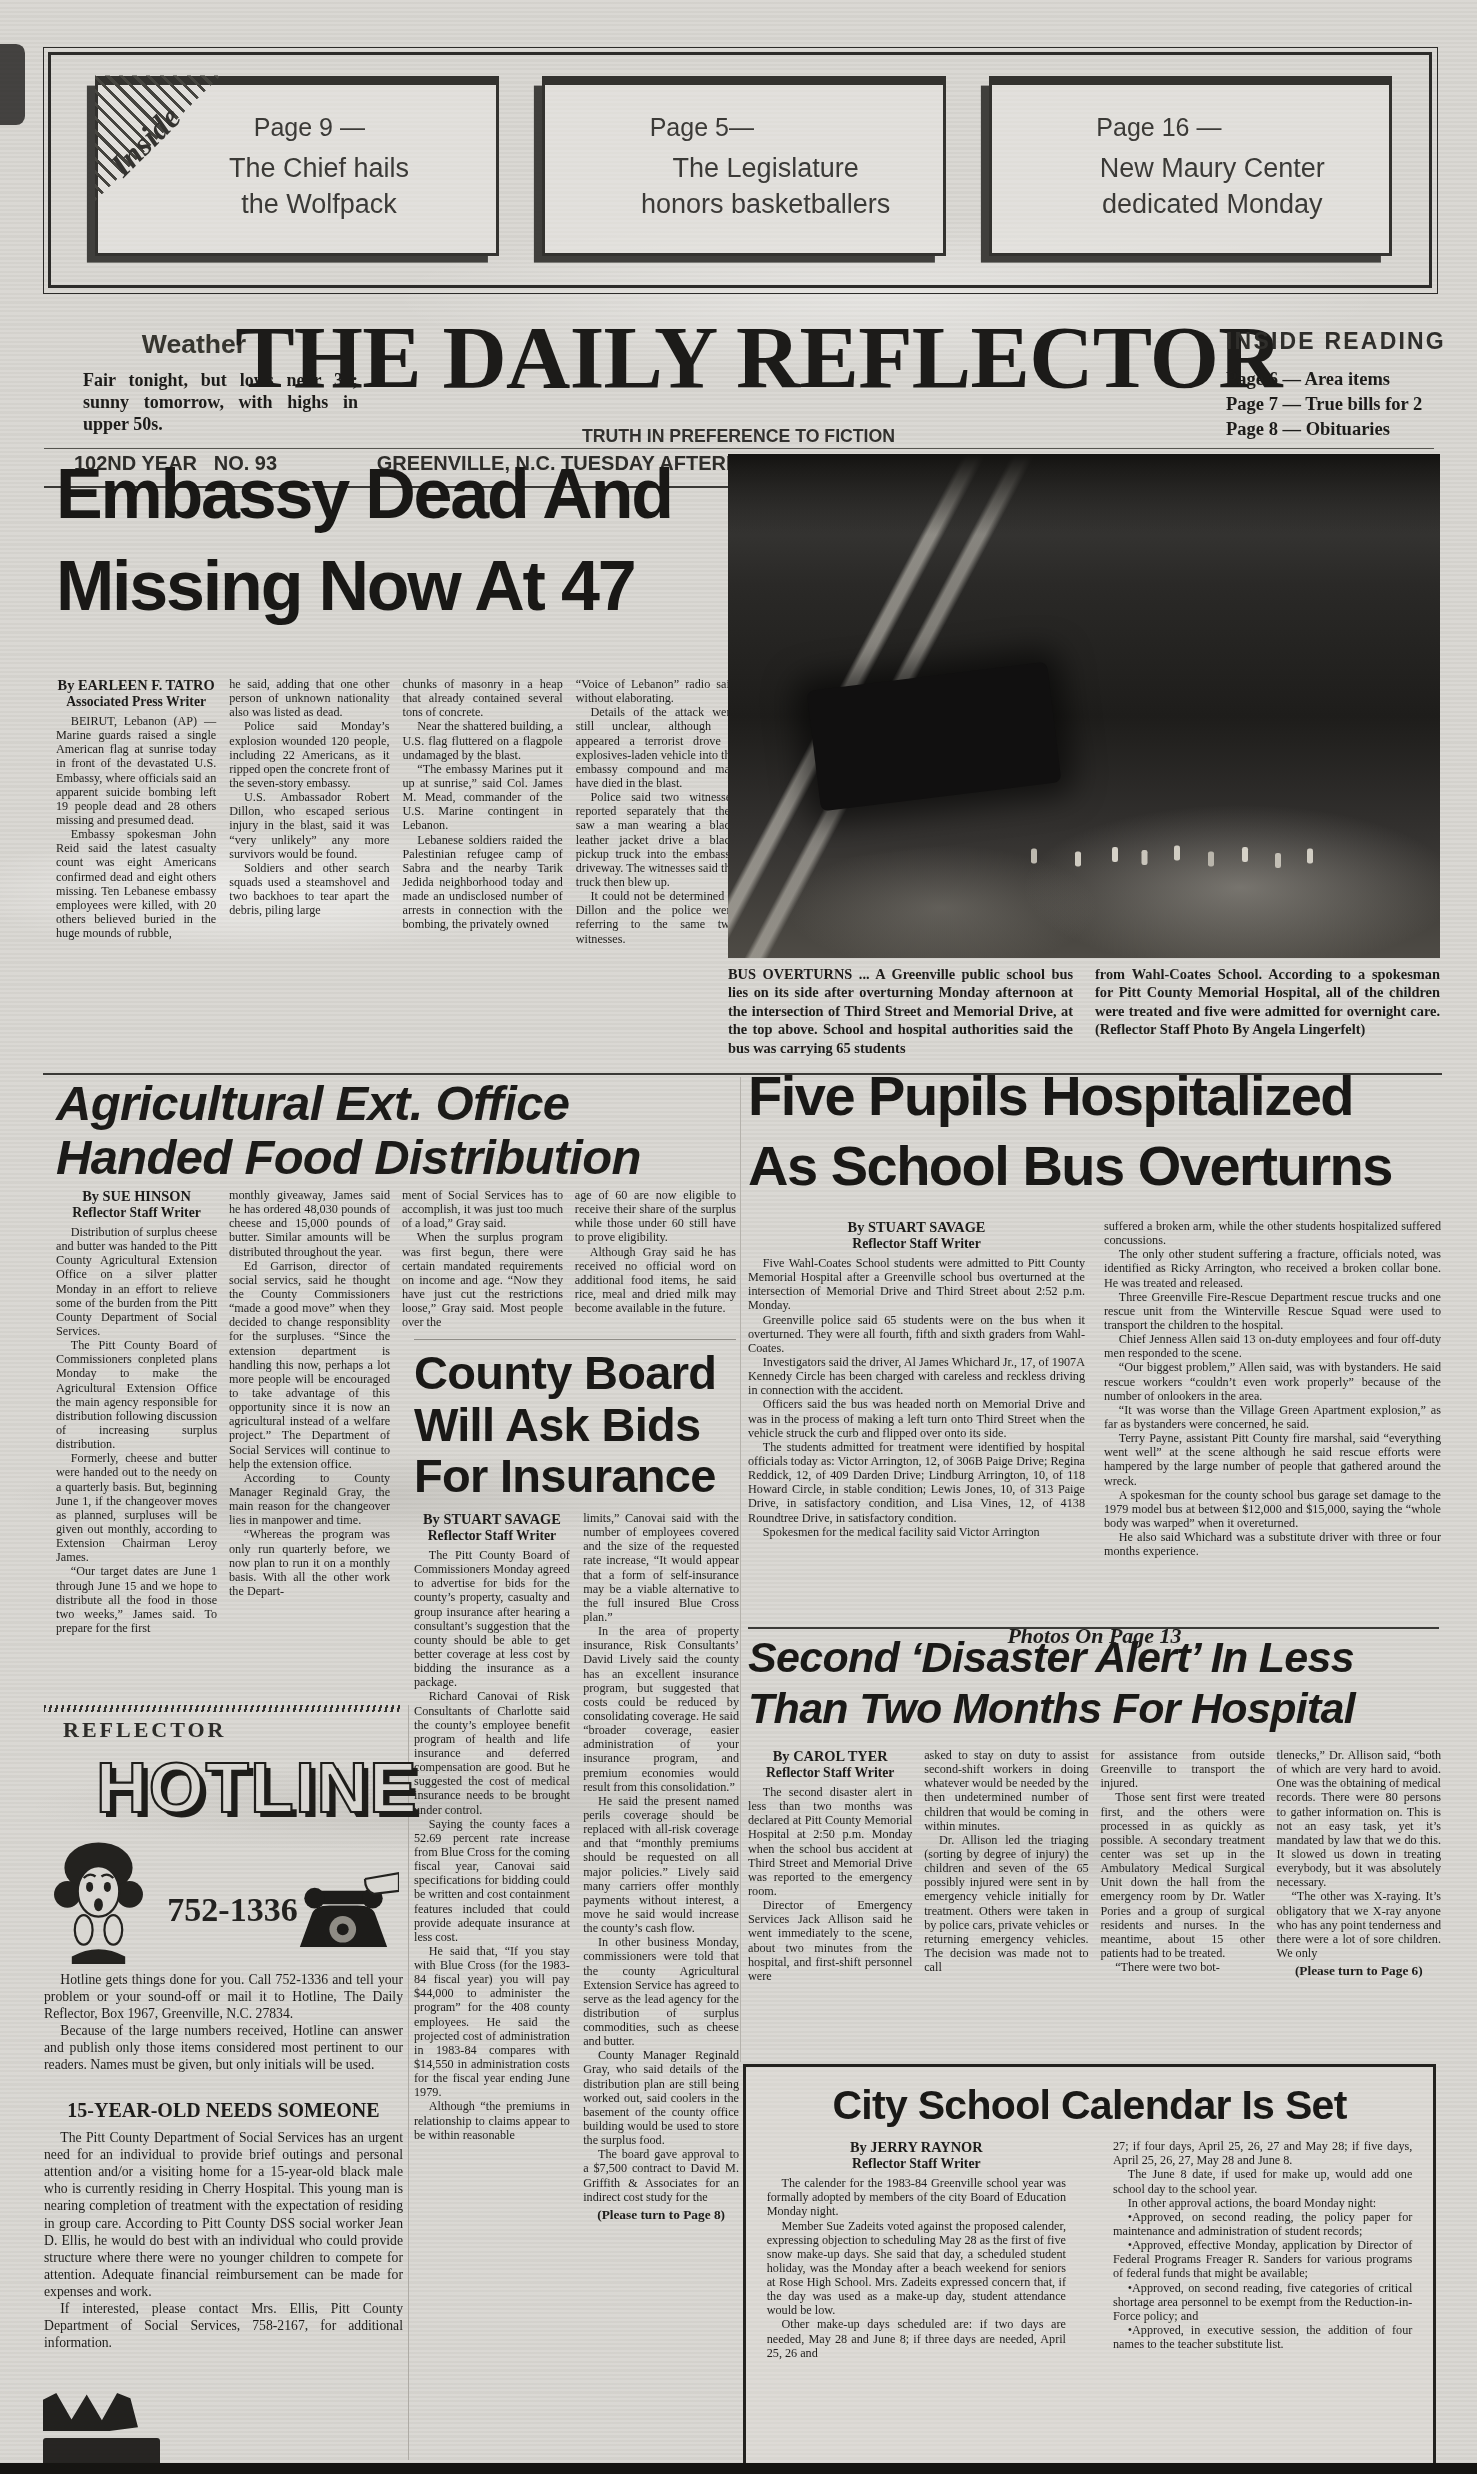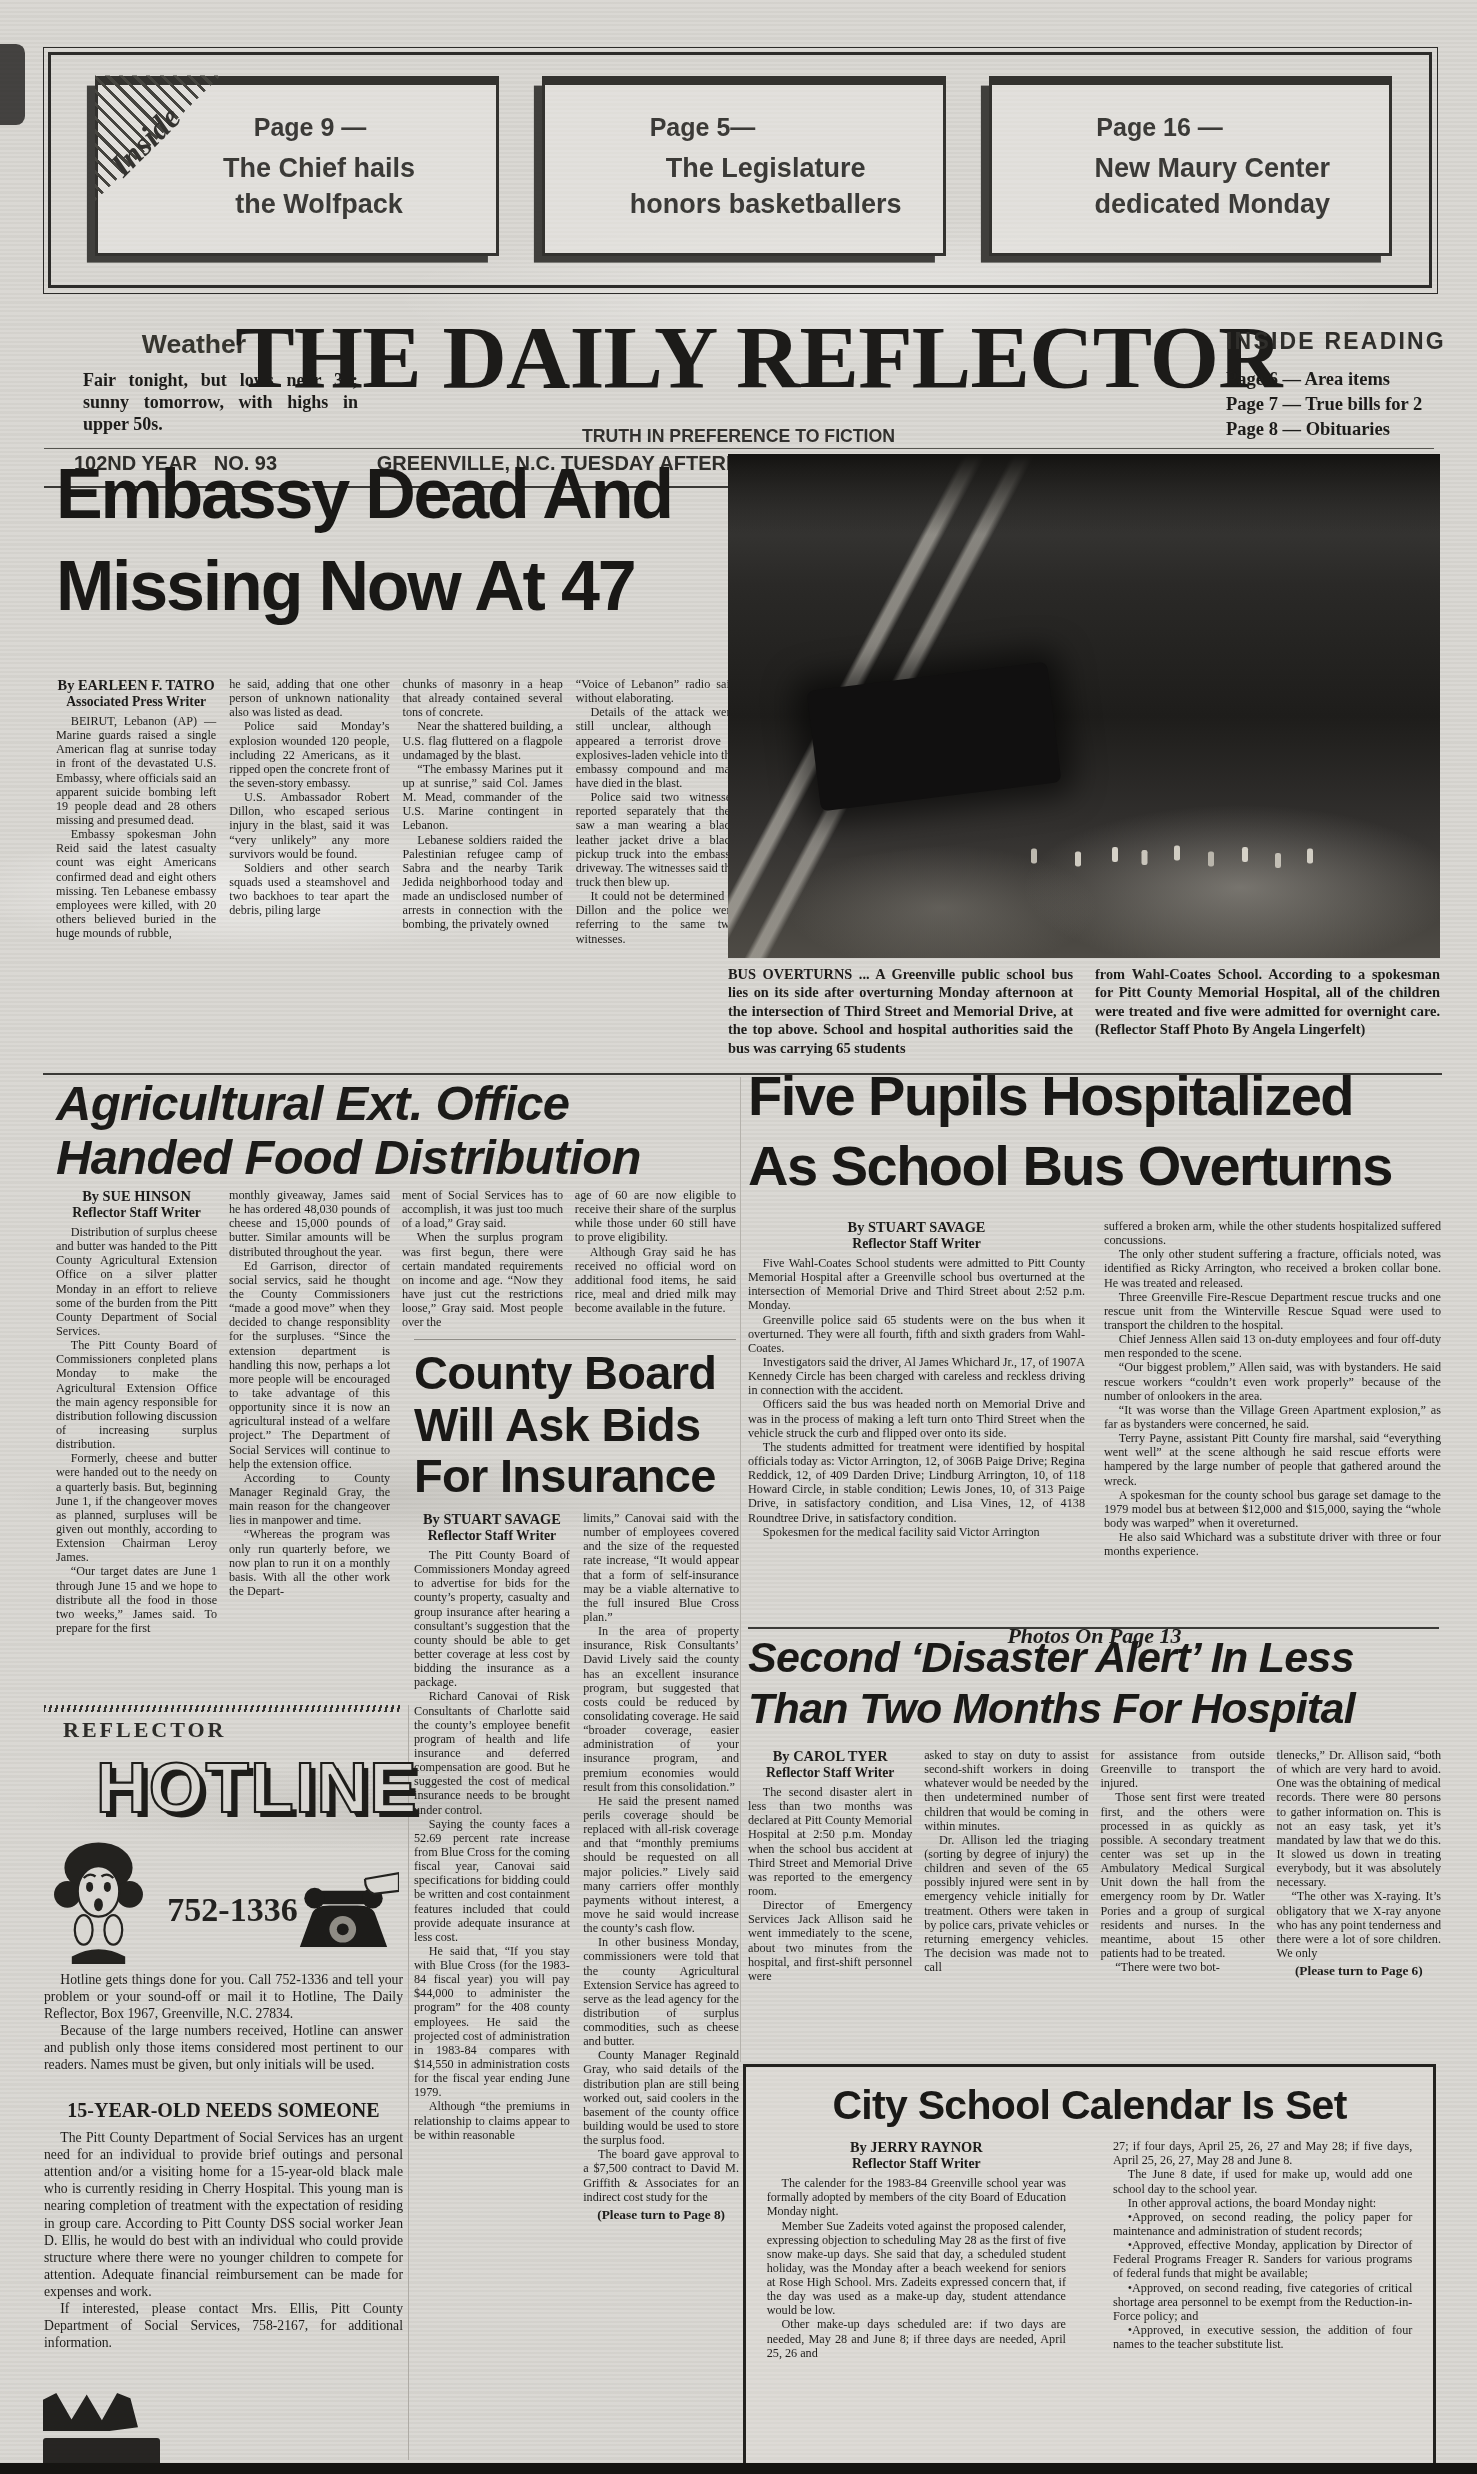--- a/index.html
+++ b/index.html
@@ -13,24 +13,24 @@
       radial-gradient(ellipse 369px 52px at 70% 75%, rgba(125,122,115,.14), transparent 70%),
       radial-gradient(ellipse 665px 103px at 60% 12%, rgba(255,255,255,.35), transparent 75%),
       repeating-linear-gradient(180deg, rgba(255,255,255,.035) 0 2.2px, rgba(40,40,38,.03) 2.2px 4.4px);}
   .rule{position:absolute;background:#3a3936;}
   
   .teaser{position:absolute;left:43px;top:47px;width:1384px;height:236px;border:1.5px solid #2c2b29;padding:4.4px;}
   .teaser-inner{border:3.7px solid #2c2b29;height:100%;box-sizing:border-box;display:flex;gap:43px;
                 padding:20.7px 37px 29.5px 44px;}
   .tbox{position:relative;flex:1;border:3.7px solid #33322f;border-top-width:9.6px;background:rgba(234,232,227,.55);
         box-shadow:-9.6px 8.1px 0 -1.5px #403f3c;padding:11.8px 17.7px;}
-  .tpage{font-family:"Liberation Sans","DejaVu Sans",sans-serif;font-weight:bold;font-size:25px;color:#3b3a37;
+  .tpage{font-family:"Liberation Sans","DejaVu Sans",sans-serif;font-weight:normal;font-size:25px;color:#3b3a37;
          margin:16.3px 0 7.4px 24%;}
   .tbox0 .tpage{margin-left:38%;}
-  .tline{font-family:"Liberation Sans","DejaVu Sans",sans-serif;font-weight:bold;font-size:27px;color:#3b3a37;
+  .tline{font-family:"Liberation Sans","DejaVu Sans",sans-serif;font-weight:normal;font-size:27px;color:#3b3a37;
          text-align:center;line-height:1.35;padding-left:12%;}
   .inside-corner{position:absolute;left:-3.7px;top:-9.6px;width:126px;height:126px;
      background:repeating-linear-gradient(45deg,#45443f 0 3px,transparent 3px 9.6px);
      -webkit-clip-path:polygon(0 0,100% 0,0 100%);clip-path:polygon(0 0,100% 0,0 100%);}
   .inside-label{position:absolute;left:5.9px;top:38px;transform:rotate(-45deg);
      font-family:"Liberation Serif",serif;font-style:italic;font-weight:bold;font-size:32.5px;color:#343330;}
   
   .weather{position:absolute;left:83px;top:329px;width:275px;}
   .weather-title{font-family:"Liberation Sans","DejaVu Sans",sans-serif;font-weight:bold;font-size:26.6px;
      color:#36352f;text-align:center;width:222px;}

